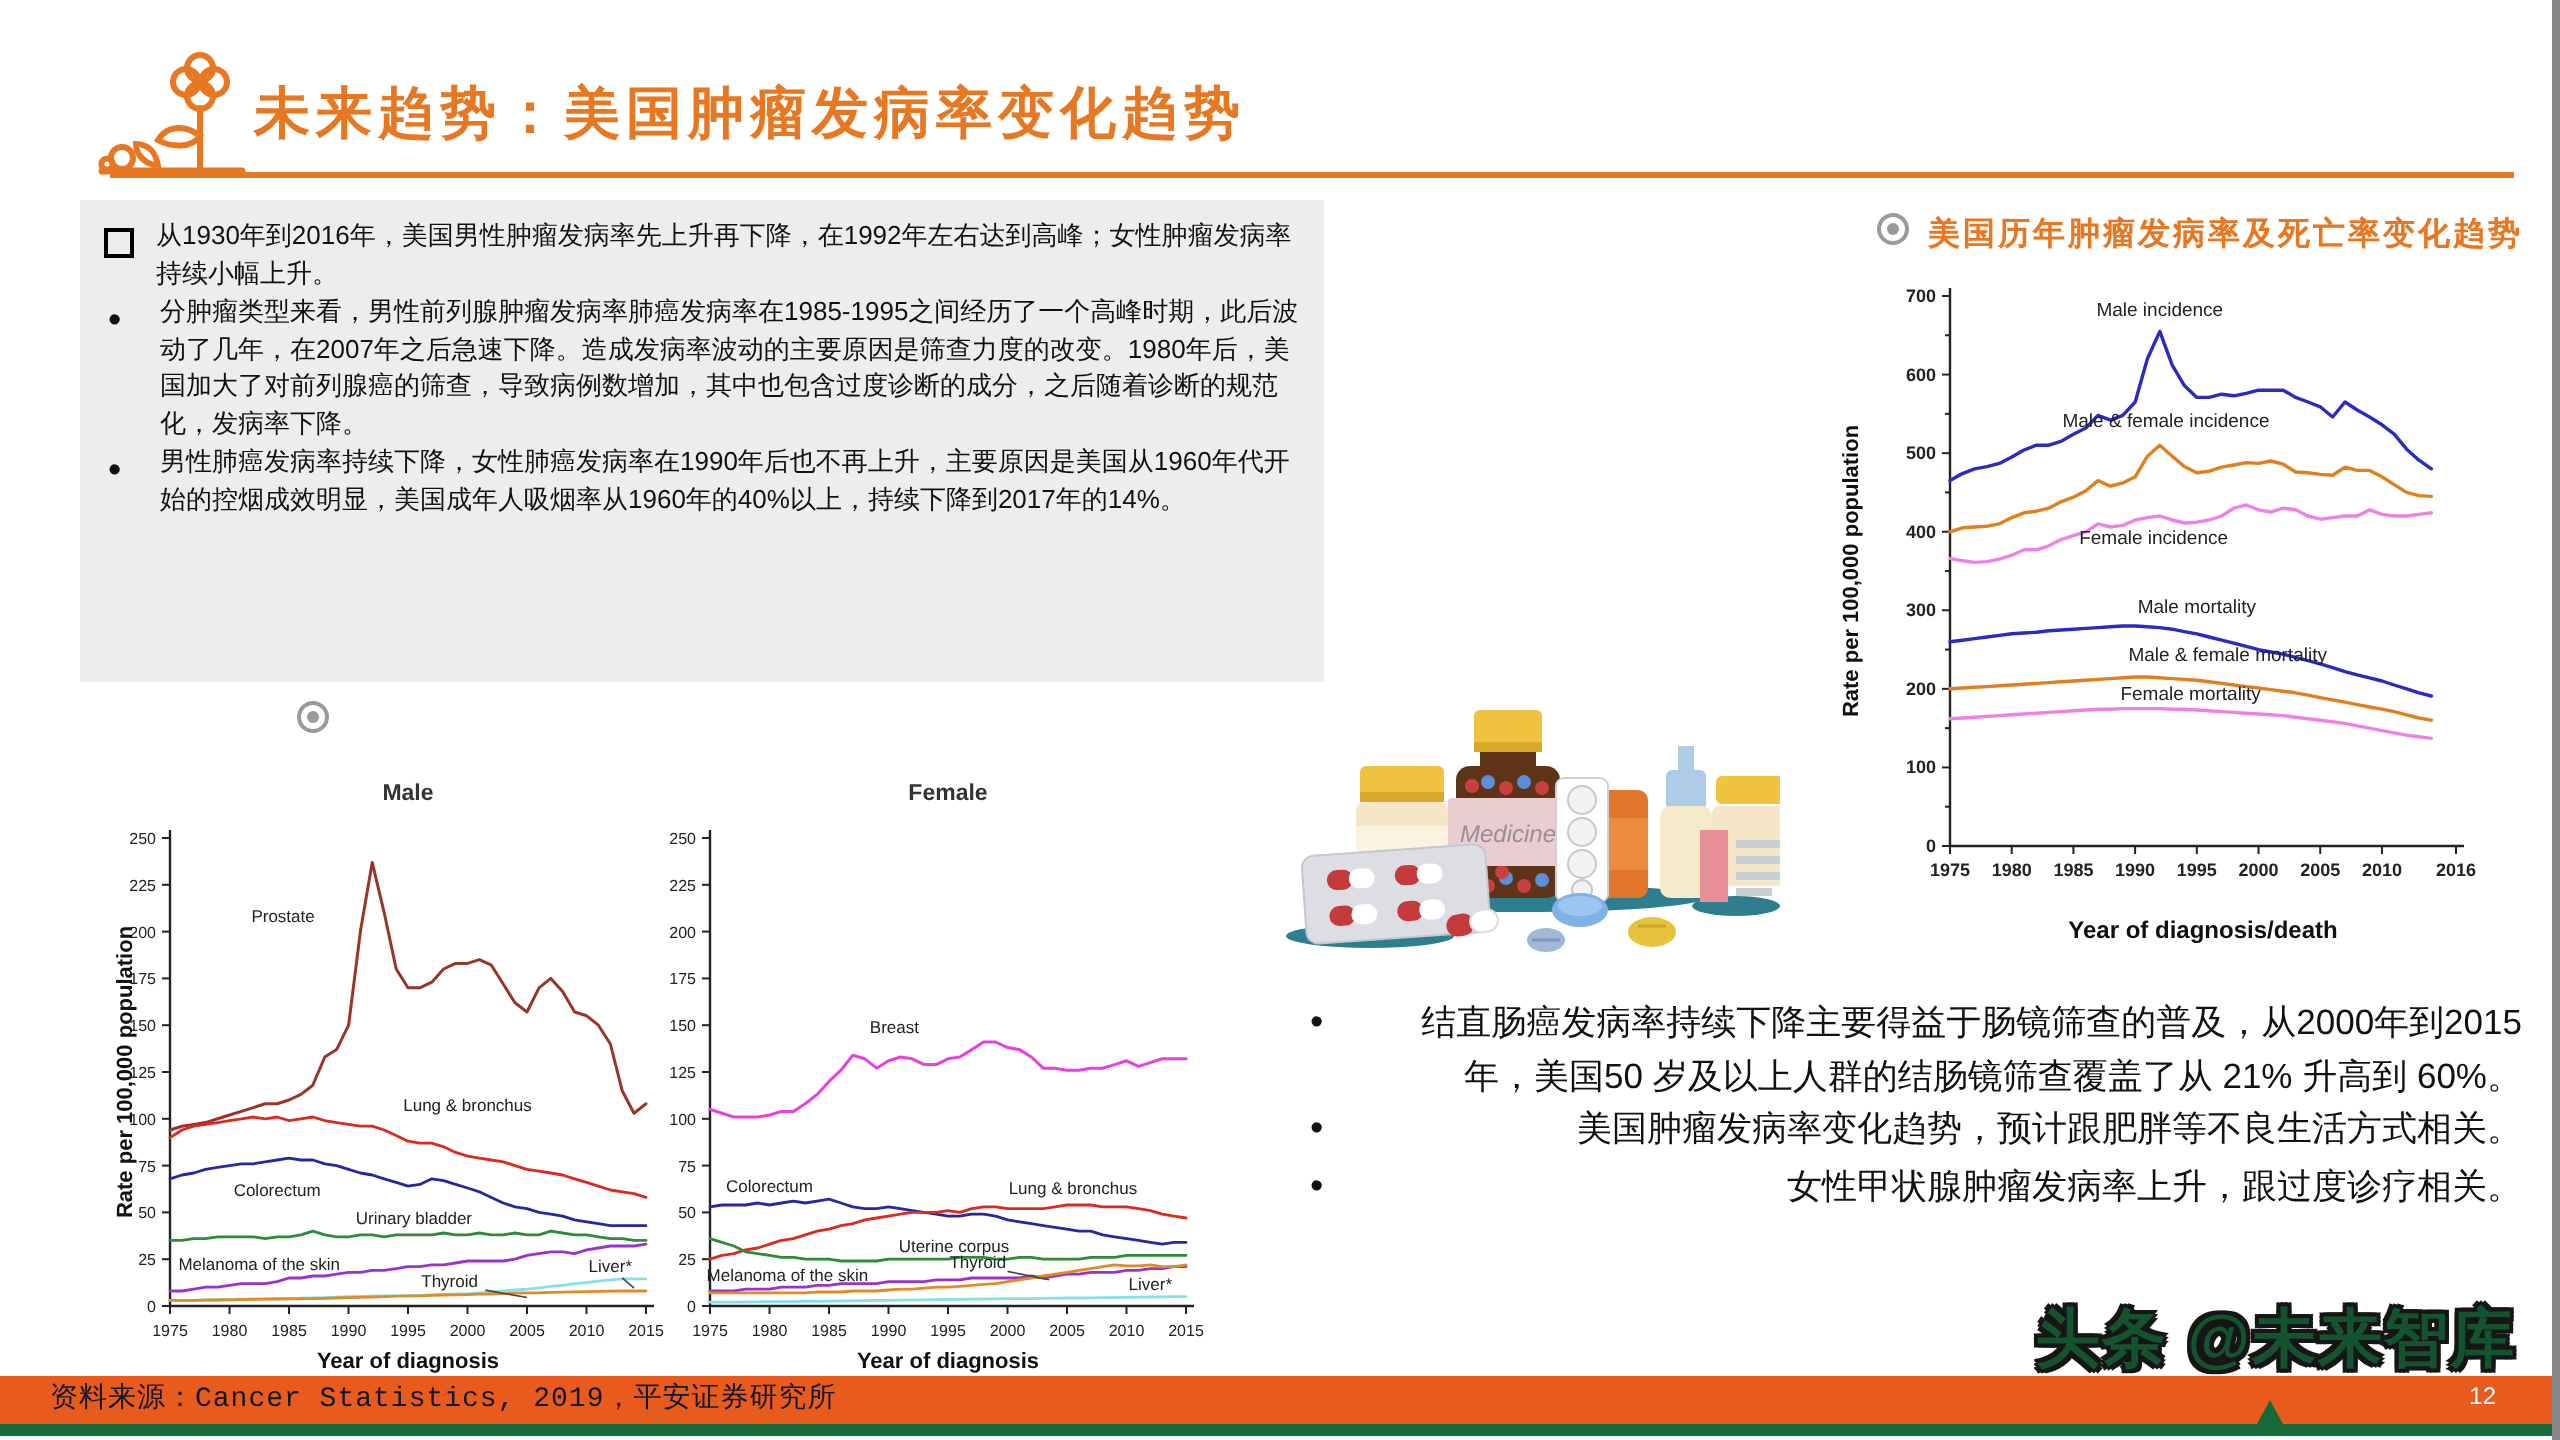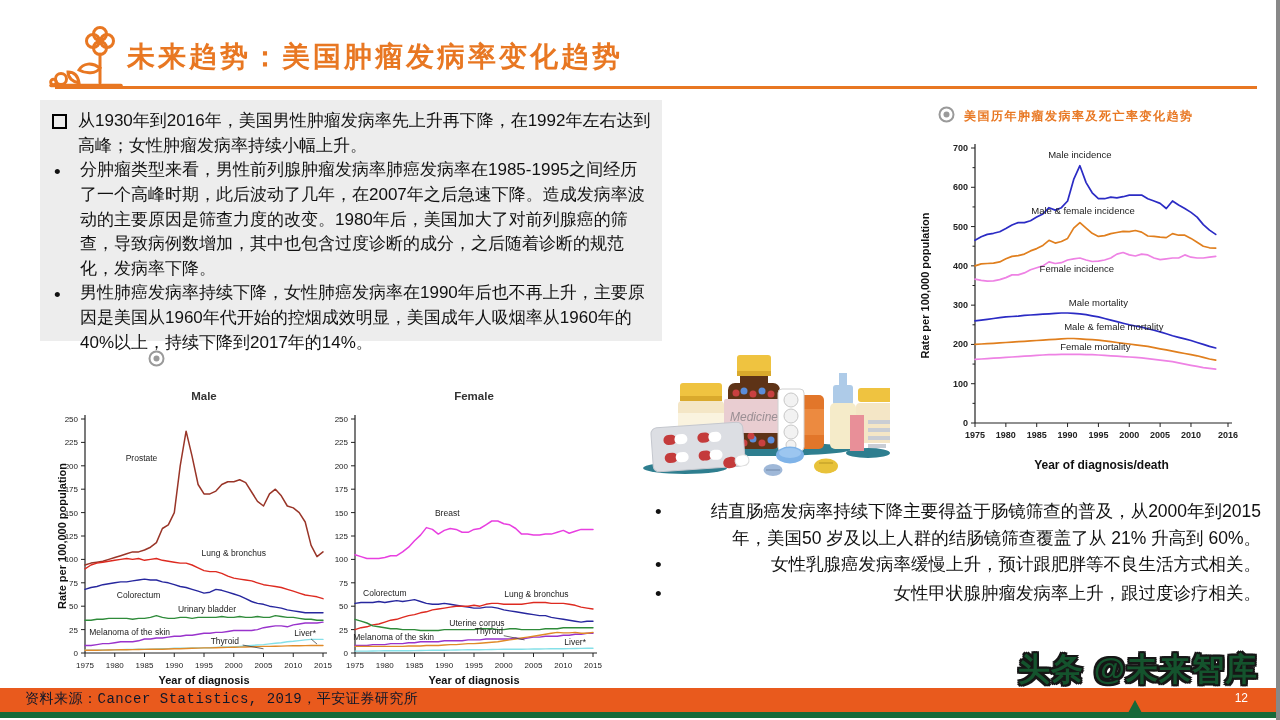--- a/index.html
+++ b/index.html
@@ -5,31 +5,31 @@
   html,body{margin:0;padding:0;background:#888;}
   .canvas{position:relative;width:1276px;height:720px;background:#ffffff;overflow:hidden;
           font-family:"Liberation Sans","DejaVu Sans",sans-serif;color:#111;}
   
   .flower-icon{position:absolute;left:48px;top:26px;}
   .page-title{position:absolute;left:127px;top:38px;font-size:28px;font-weight:bold;
               color:#E87722;letter-spacing:3px;white-space:nowrap;}
   .title-rule{position:absolute;left:55px;top:86px;width:1202px;height:3px;background:#E87722;}
   
   .intro-box{position:absolute;left:40px;top:100px;width:622px;height:241px;background:#EDEDED;
-             padding:9px 10px 12px 12px;box-sizing:border-box;font-size:17px;line-height:1.45;}
+             padding:9px 10px 12px 12px;box-sizing:border-box;font-size:13px;line-height:1.45;}
   .bullet-row{display:flex;align-items:flex-start;}
   .bullet-row .marker{flex:0 0 26px;display:inline-block;position:relative;}
   .m-square .marker::before{content:"";display:inline-block;width:11px;height:11px;
         border:2.5px solid #000;margin-top:5px;}
   .m-dot .marker{text-align:left;padding-left:2px;}
   .m-dot .marker::before{content:"\2022";font-size:19px;}
   .bullet-text{flex:1;}
   
   .sec-header{position:absolute;display:flex;align-items:center;gap:9px;}
-  .sec-header .sec-title{font-size:12px;font-weight:bold;color:#E87722;letter-spacing:1.5px;white-space:nowrap;}
+  .sec-header .sec-title{font-size:16px;font-weight:bold;color:#E87722;letter-spacing:1.5px;white-space:nowrap;}
   .hdr-right{left:938px;top:106px;}
   .hdr-left{left:148px;top:350px;}
   
   .chart-host{position:absolute;}
   #chart-overall{left:918px;top:130px;}
   #chart-male{left:55px;top:388px;}
   #chart-female{left:325px;top:388px;}
   svg text{font-family:"Liberation Sans","DejaVu Sans",sans-serif;}
   
   .medicine{position:absolute;left:640px;top:333px;}
@@ -380,21 +380,21 @@
 
   <div class="notes-box">
 
       <div class="bullet-row m-dot">
         <span class="marker"></span>
         <span class="bullet-text">结直肠癌发病率持续下降主要得益于肠镜筛查的普及，从2000年到2015年，美国50 岁及以上人群的结肠镜筛查覆盖了从 21% 升高到 60%。</span>
       </div>
 
       <div class="bullet-row m-dot">
         <span class="marker"></span>
-        <span class="bullet-text">女性乳腺癌发病率缓慢上升，预计跟肥胖等不良生活方式相关。</span>
+        <span class="bullet-text">美国肿瘤发病率变化趋势，预计跟肥胖等不良生活方式相关。</span>
       </div>
 
       <div class="bullet-row m-dot">
         <span class="marker"></span>
         <span class="bullet-text">女性甲状腺肿瘤发病率上升，跟过度诊疗相关。</span>
       </div>
     </div>
 
   <div class="footer-bar"></div>
   <div class="footer-source">资料来源：Cancer Statistics, 2019，平安证券研究所</div>

